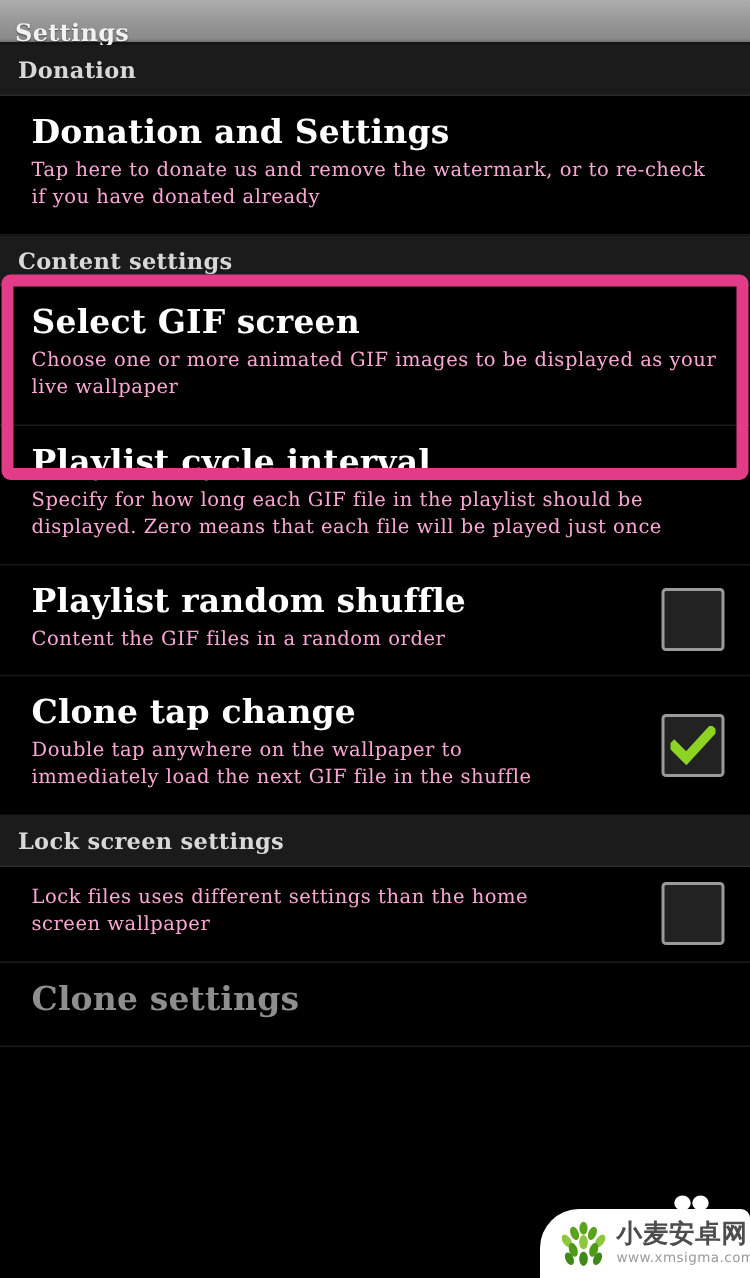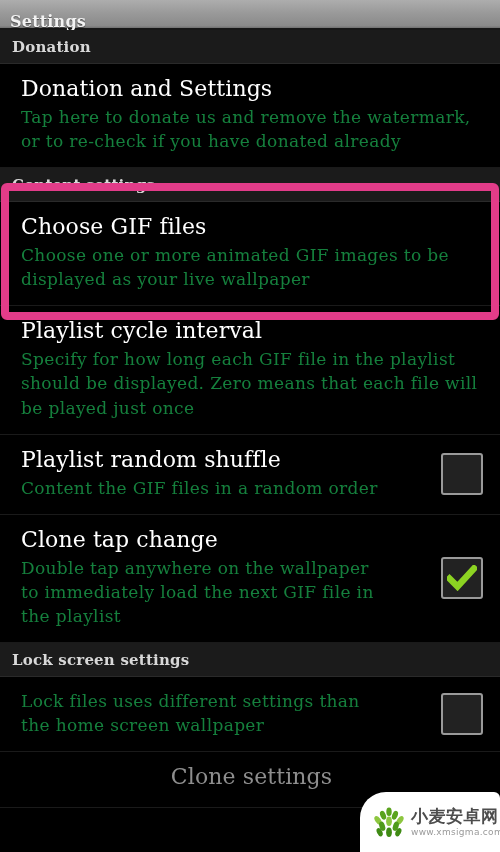--- a/index.html
+++ b/index.html
@@ -57,34 +57,34 @@
   .row {
     position: relative;
     padding: 12px 18px 14px 21px;
     border-bottom: 1px solid #1a1a1a;
     background: #000000;
   }
   .row.with-check { padding-right: 118px; }
 
   .row .row-title {
     font-size: 22px;
-    font-weight: normal;
+    font-weight: bold;
     color: #ffffff;
     line-height: 1.18;
     letter-spacing: 0.1px;
     margin-bottom: 3px;
   }
   .row .row-summary {
-    font-size: 17px;
-    color: #15803d;
+    font-size: 13px;
+    color: #f9a8d4;
     line-height: 1.42;
     letter-spacing: 0.35px;
   }
 
-  .row.dimmed .row-title { color: #8e8e8e; text-align: center; }
+  .row.dimmed .row-title { color: #8e8e8e; }
 
   
   .checkbox {
     position: absolute;
     right: 17px;
     top: 50%;
     transform: translateY(-50%);
     width: 42px;
     height: 42px;
     border: 2px solid #9a9a9a;
@@ -108,21 +108,21 @@
     pointer-events: none;
     z-index: 30;
   }
 
   
   #watermark {
     position: absolute;
     right: 0px;
     bottom: 0px;
     width: 140px;
-    height: 60px;
+    height: 46px;
     background: #ffffff;
     border-top-left-radius: 26px;
     border-top-right-radius: 6px;
     display: flex;
     align-items: center;
     padding-left: 12px;
     z-index: 40;
     overflow: hidden;
   }
   #watermark .wm-logo {
@@ -171,38 +171,38 @@
   <div class="row">
     <div class="row-title">Donation and Settings</div>
     <div class="row-summary">Tap here to donate us and remove the watermark, or to re-check if you have donated already</div>
   </div>
 
   <div class="section-header">
     <span class="sh-label">Content settings</span>
   </div>
 
   <div class="row">
-    <div class="row-title">Choose GIF files</div>
+    <div class="row-title">Select GIF screen</div>
     <div class="row-summary">Choose one or more animated GIF images to be displayed as your live wallpaper</div>
   </div>
 
   <div class="row">
     <div class="row-title">Playlist cycle interval</div>
     <div class="row-summary">Specify for how long each GIF file in the playlist should be displayed. Zero means that each file will be played just once</div>
   </div>
 
   <div class="row with-check">
     <div class="row-title">Playlist random shuffle</div>
     <div class="row-summary">Content the GIF files in a random order</div>
     <div class="checkbox"></div>
   </div>
 
   <div class="row with-check">
     <div class="row-title">Clone tap change</div>
-    <div class="row-summary">Double tap anywhere on the wallpaper to immediately load the next GIF file in the playlist</div>
+    <div class="row-summary">Double tap anywhere on the wallpaper to immediately load the next GIF file in the shuffle</div>
     <div class="checkbox">
       <svg width="30" height="26" viewBox="0 0 30 26">
         <path d="M2.5 13.5 L10.5 21.5 L27 3.5" fill="none" stroke="#8cd322" stroke-width="6.5" stroke-linecap="square" stroke-linejoin="miter"></path>
       </svg>
     </div>
   </div>
 
   <div class="section-header">
     <span class="sh-label">Lock screen settings</span>
   </div>

